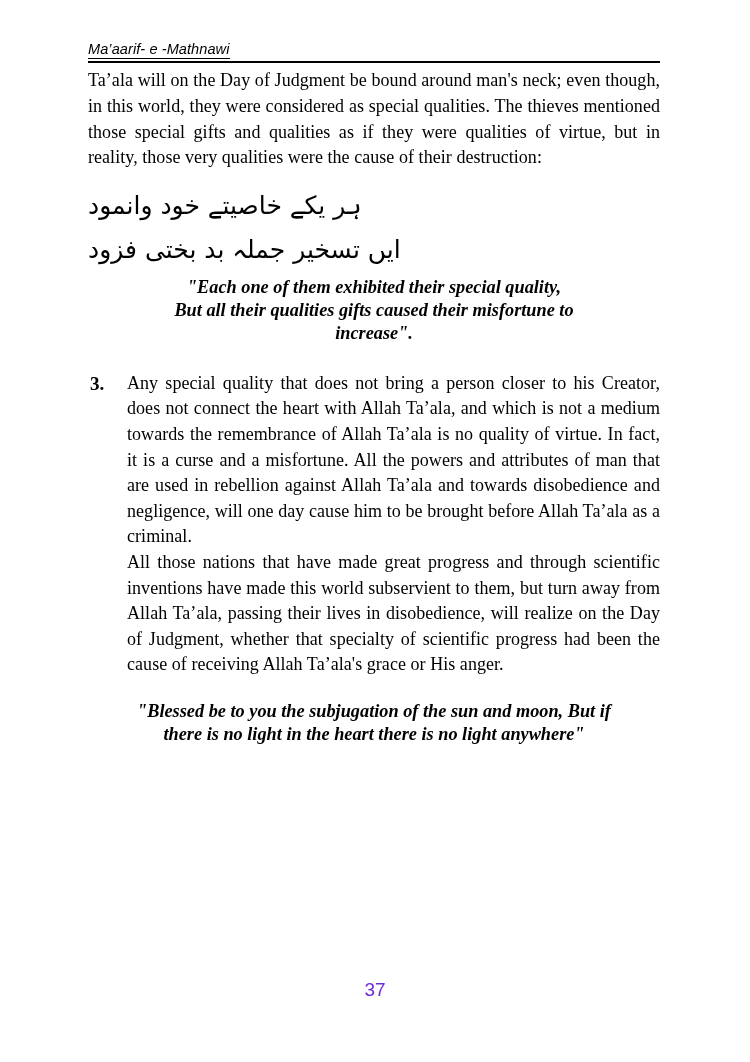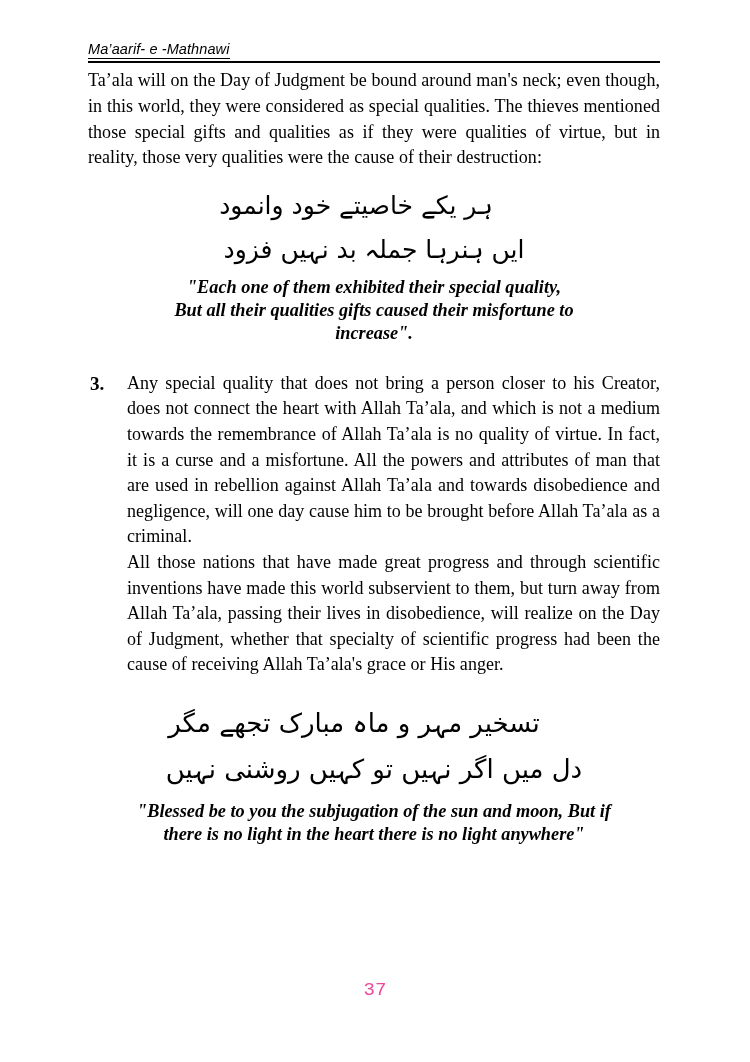--- a/index.html
+++ b/index.html
@@ -81,21 +81,21 @@
     font-size: 19.1px;
     line-height: 25.6px;
   }
   .numitem .para + .para {
     margin-top: 0;
   }
 
   
   .couplet {
     margin-top: 13px;
-    text-align: center;
+    text-align: left;
   }
   .couplet-line {
     direction: rtl;
     unicode-bidi: bidi-override;
     font-family: "DejaVu Sans", "Liberation Sans", sans-serif;
     font-size: 25px;
     line-height: 44px;
     white-space: nowrap;
     color: #000;
   }
@@ -118,59 +118,57 @@
   .translation .tline { display: block; white-space: nowrap; }
   .translation-2 { margin-top: 8px; }
 
   
   .folio {
     position: absolute;
     left: 0;
     top: 979px;
     width: 750px;
     text-align: center;
-    font-family: Liberation Mono, monospace;
+    font-family: Liberation Sans, sans-serif;
     font-size: 19px;
-    color: #ec4899;
+    color: #6d28d9;
   }
 </style>
 </head>
 <body>
 
 <div class="page">
 
   <div class="content">
 
     <div class="runhead">
       <span class="runhead-text">Ma’aarif- e -Mathnawi</span>
     </div>
     <div class="header-rule"></div>
 
     <p class="para last-line-natural">Ta’ala will on the Day of Judgment be bound around man's neck; even though, in this world, they were considered as special qualities. The thieves mentioned those special gifts and qualities as if they were qualities of virtue, but in reality, those very qualities were the cause of their destruction:</p>
 
     <div class="couplet">
       <div class="couplet-line l1">ہر یکے خاصیتے خود وانمود</div>
-      <div class="couplet-line l2">ایں ہنرہا جملہ بد نہیں فزود</div>
+      <div class="couplet-line l2">ایں تسخیر جملہ بد بختی فزود</div>
     </div>
 
     <div class="translation">
       <span class="tline">"Each one of them exhibited their special quality,</span>
       <span class="tline">But all their qualities gifts caused their misfortune to</span>
       <span class="tline">increase".</span>
     </div>
 
     <div class="numitem">
       <span class="num">3.</span>
       <p class="para">Any special quality that does not bring a person closer to his Creator, does not connect the heart with Allah Ta’ala, and which is not a medium towards the remembrance of Allah Ta’ala is no quality of virtue. In fact, it is a curse and a misfortune. All the powers and attributes of man that are used in rebellion against Allah Ta’ala and towards disobedience and negligence, will one day cause him to be brought before Allah Ta’ala as a criminal.</p>
       <p class="para last-line-natural">All those nations that have made great progress and through scientific inventions have made this world subservient to them, but turn away from Allah Ta’ala, passing their lives in disobedience, will realize on the Day of Judgment, whether that specialty of scientific progress had been the cause of receiving Allah Ta’ala's grace or His anger.</p>
     </div>
 
     <div class="couplet couplet-2">
-      <div class="couplet-line l1">تسخیر مہر و ماہ مبارک تجھے مگر</div>
-      <div class="couplet-line l2">دل میں اگر نہیں تو کہیں روشنی نہیں</div>
     </div>
 
     <div class="translation translation-2">
       <span class="tline">"Blessed be to you the subjugation of the sun and moon, But if</span>
       <span class="tline">there is no light in the heart there is no light anywhere"</span>
     </div>
 
   </div>
 
   <div class="folio">37</div>

